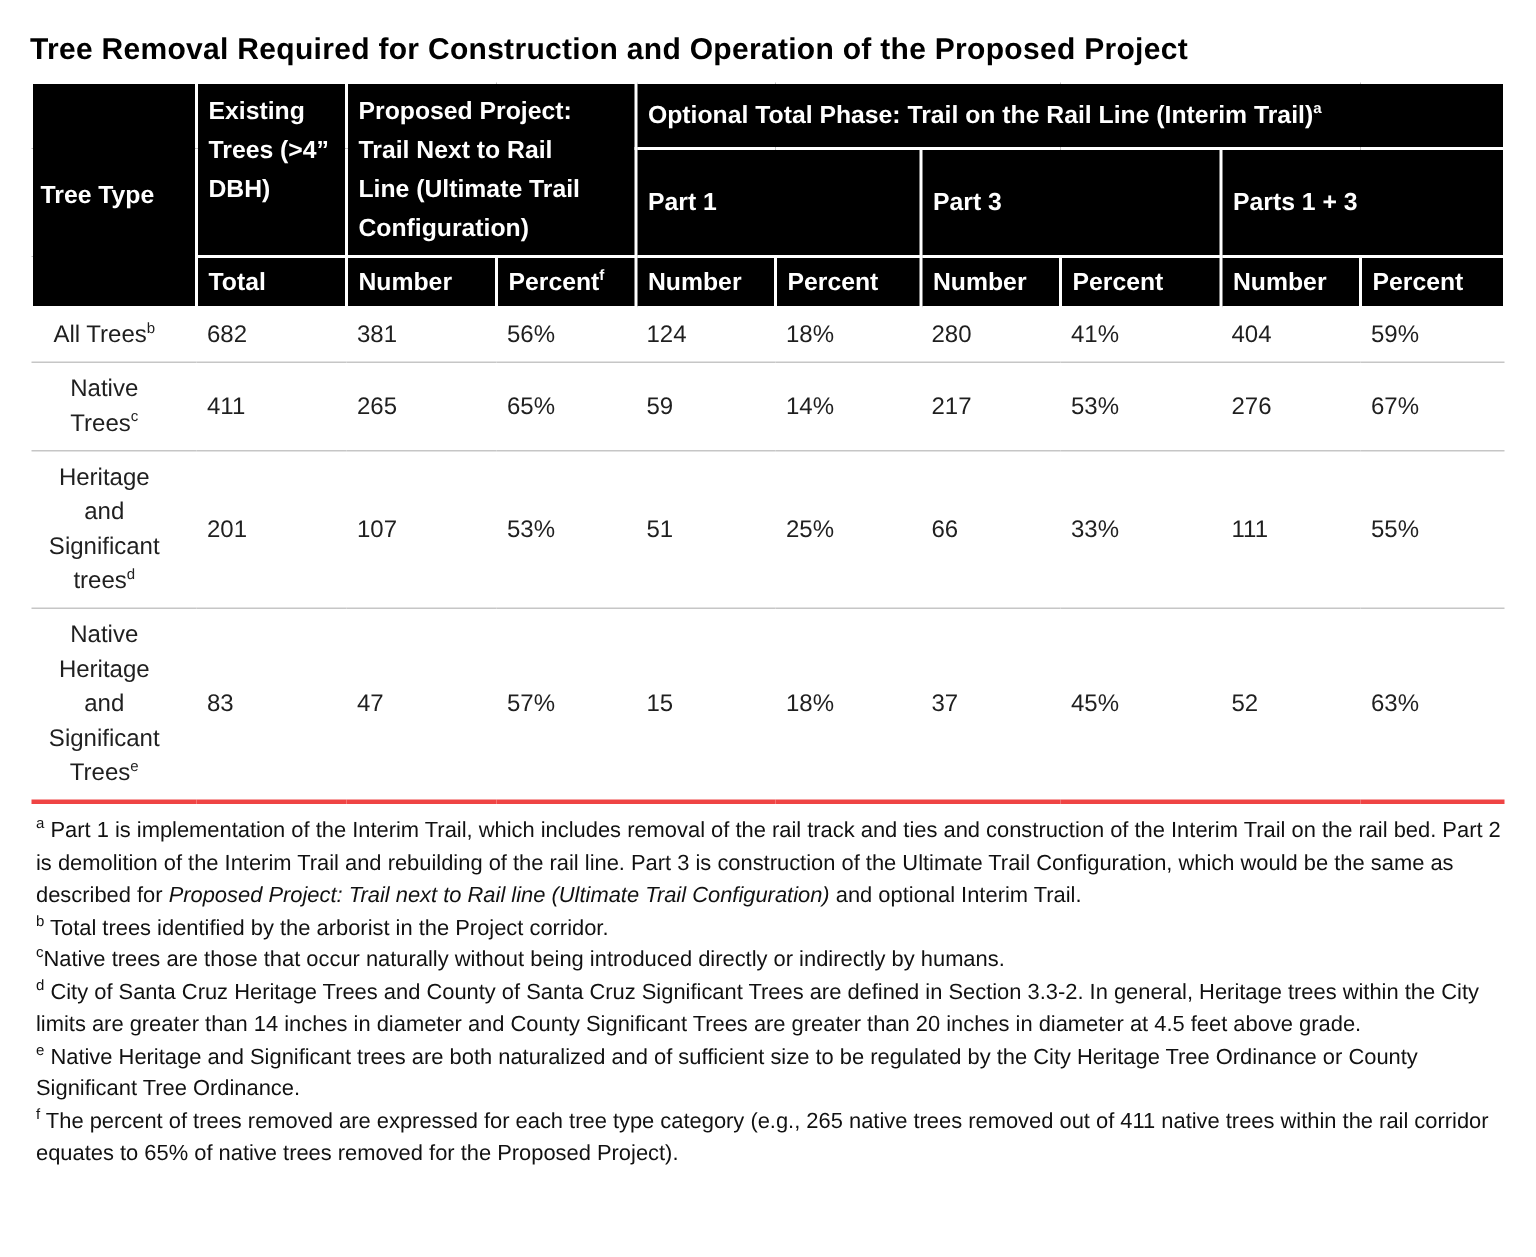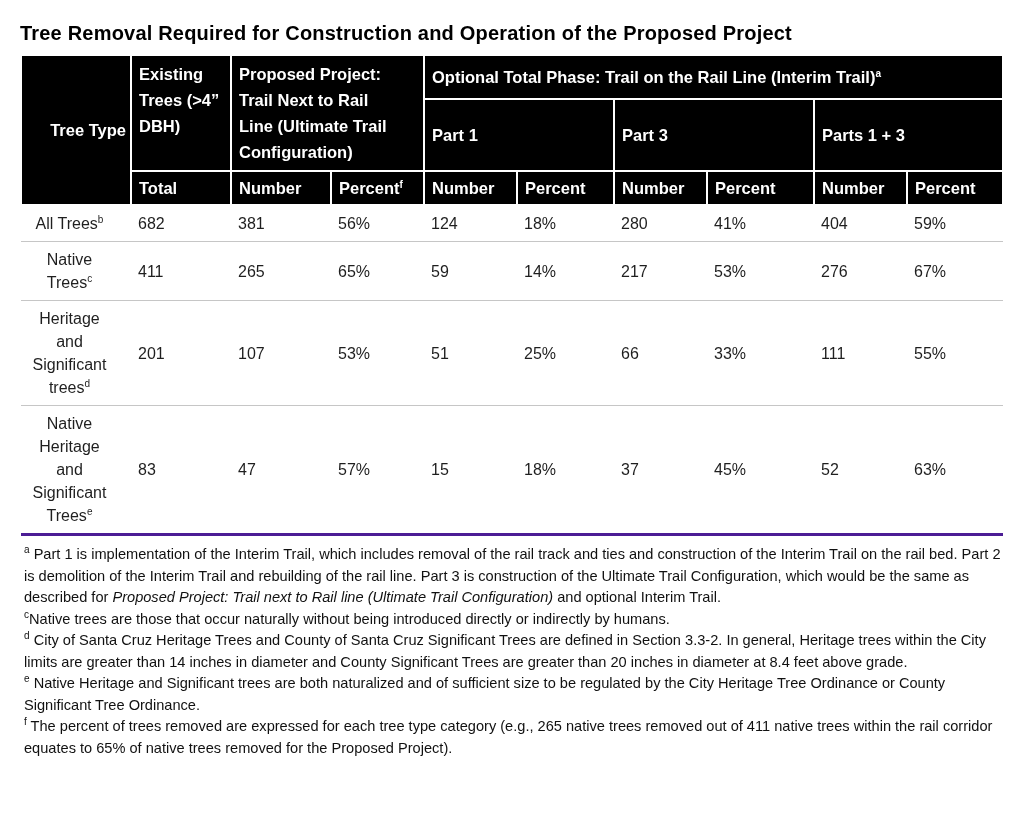--- a/index.html
+++ b/index.html
@@ -17,37 +17,37 @@
   .title-text { font-weight: bold; font-size: 20px; letter-spacing: 0.2px; color: #000; white-space: nowrap; }
 
   
   table.tbl { border-collapse: collapse; table-layout: fixed; width: 982px; }
   .tbl th {
     background: #000; color: #fff;
     border: 2px solid #fff;
     font-size: 16.5px; font-weight: bold; text-align: left;
     padding: 4px 4px 4px 7px; line-height: 26px;
   }
-  .tbl th.c-treetype { vertical-align: middle; padding-left: 5px; text-align: right; }
+  .tbl th.c-treetype { vertical-align: middle; padding-left: 5px; }
   .tbl th.c-top { vertical-align: top; padding-top: 5px; }
   .tbl th.c-existing { }
   .tbl th.c-proposed { padding-right: 30px; }
   .tbl th.c-optional { vertical-align: middle; height: 34px; }
   .tbl th.c-part { vertical-align: middle; height: 62px; }
   .tbl th.c-sub { vertical-align: middle; height: 24px; line-height: 20px; margin-top: 26px; }
   .tbl th sup, .tbl td sup { font-size: 10px; line-height: 0; }
 
   .tbl td {
     font-size: 16px; line-height: 23px; color: #1f1f1f;
     padding: 6px 4px 6px 7px; vertical-align: middle;
     background: #fff;
   }
   .tbl td.label { padding-left: 5px; padding-right: 18px; text-align: center; }
   .tbl tbody tr + tr td { border-top: 1px solid #c6c6c6; }
-  .tbl tbody tr:last-child td { border-bottom: 3px solid #4c1d95; }
+  .tbl tbody tr:last-child td { border-bottom: 3px solid #ef4444; }
 
   
   .footnotes { margin-top: 8px; padding-left: 4px; width: 978px; }
   .fn { font-size: 14.6px; line-height: 21.5px; color: #111; }
   .fn sup { font-size: 10px; line-height: 0; }
   .fn i { font-style: italic; }
 </style>
 </head>
 <body>
 
@@ -141,19 +141,20 @@
         <td>37</td>
         <td>45%</td>
         <td>52</td>
         <td>63%</td>
       </tr>
     </tbody>
   </table>
 
   <div class="footnotes">
     <div class="fn"><sup>a</sup> <span>Part 1 is implementation of the Interim Trail, which includes removal of the rail track and ties and construction of the Interim Trail on the rail bed. Part 2 is demolition of the Interim Trail and rebuilding of the rail line. Part 3 is construction of the Ultimate Trail Configuration, which would be the same as described for </span><i>Proposed Project: Trail next to Rail line (Ultimate Trail Configuration)</i><span> and optional Interim Trail.</span></div>
+    <div class="fn"><sup>b</sup> <span>Total trees identified by the arborist in the Project corridor.</span></div>
     <div class="fn"><sup>c</sup><span>Native trees are those that occur naturally without being introduced directly or indirectly by humans.</span></div>
-    <div class="fn"><sup>d</sup> <span>City of Santa Cruz Heritage Trees and County of Santa Cruz Significant Trees are defined in Section 3.3-2. In general, Heritage trees within the City limits are greater than 14 inches in diameter and County Significant Trees are greater than 20 inches in diameter at 8.4 feet above grade.</span></div>
+    <div class="fn"><sup>d</sup> <span>City of Santa Cruz Heritage Trees and County of Santa Cruz Significant Trees are defined in Section 3.3-2. In general, Heritage trees within the City limits are greater than 14 inches in diameter and County Significant Trees are greater than 20 inches in diameter at 4.5 feet above grade.</span></div>
     <div class="fn"><sup>e</sup> <span>Native Heritage and Significant trees are both naturalized and of sufficient size to be regulated by the City Heritage Tree Ordinance or County Significant Tree Ordinance.</span></div>
     <div class="fn"><sup>f</sup> <span>The percent of trees removed are expressed for each tree type category (e.g., 265 native trees removed out of 411 native trees within the rail corridor equates to 65% of native trees removed for the Proposed Project).</span></div>
   </div>
 
 </div>
 
 </body></html>

